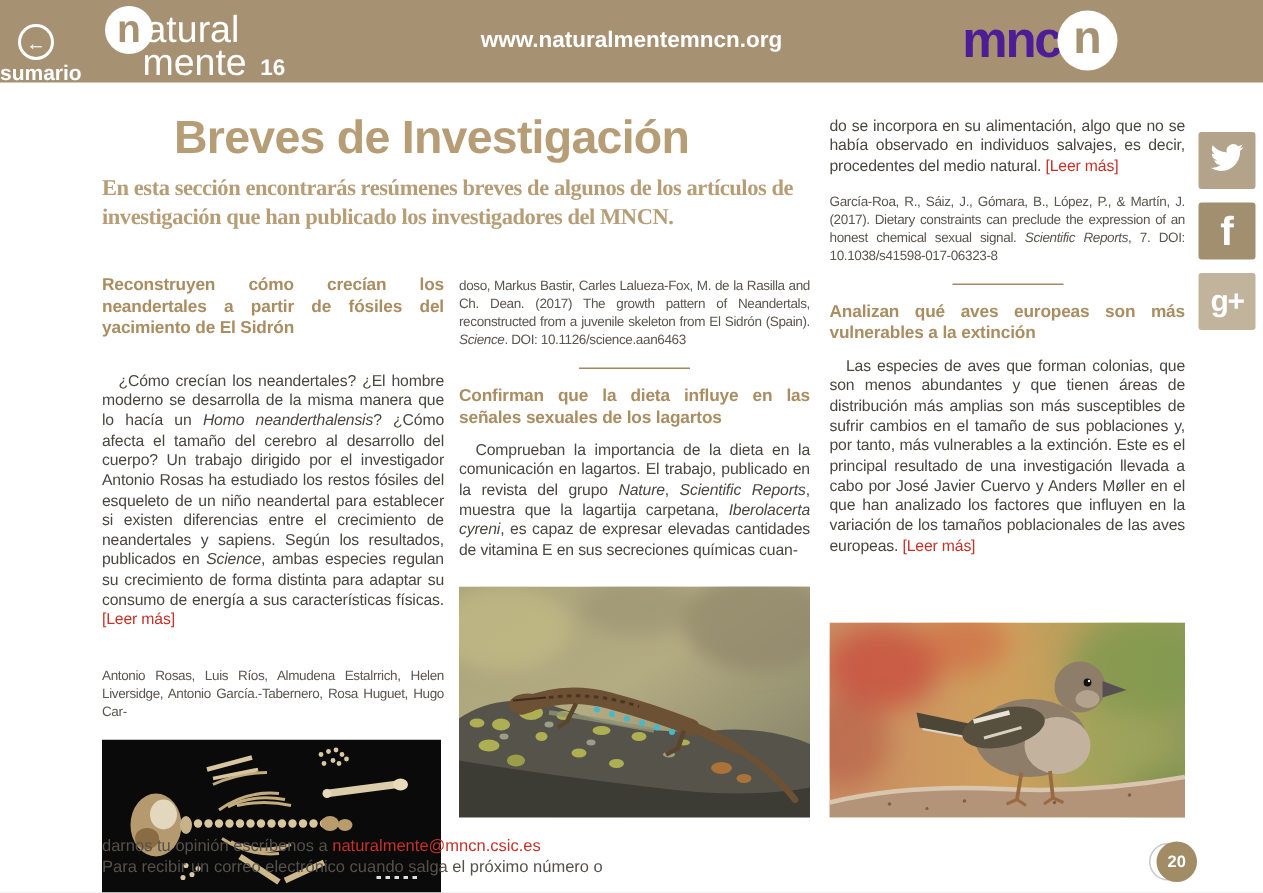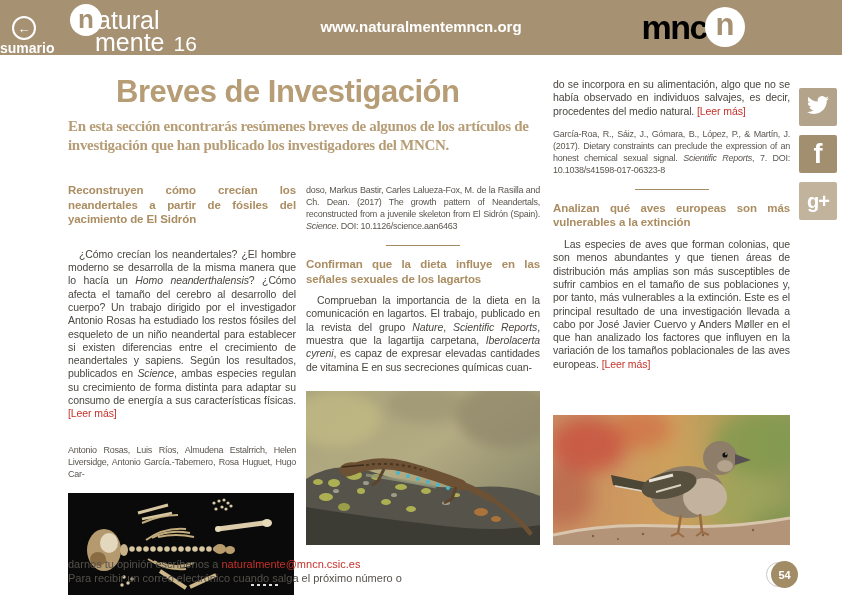--- a/index.html
+++ b/index.html
@@ -13,25 +13,25 @@
             font-size:13px;line-height:1;cursor:pointer;}
   .back-label{position:absolute;left:0;top:40px;width:48px;text-align:center;color:#fff;
               font-size:14px;font-weight:bold;}
   .logo{position:absolute;left:70px;top:4px;color:#fff;line-height:1;}
   .logo-line1{display:flex;align-items:center;height:32px;}
   .logo-circle{width:32px;height:32px;border-radius:50%;background:#fff;color:#a69272;
                display:flex;align-items:center;justify-content:center;font-size:26px;
                font-weight:bold;box-sizing:border-box;padding-bottom:3px;}
   .logo-rest{font-size:25px;margin-left:-5px;}
   .logo-line2{margin-top:-6px;margin-left:25px;font-size:25px;display:flex;align-items:baseline;gap:9px;text-align:right;}
-  .logo-issue{font-weight:normal;font-size:21px;}
+  .logo-issue{font-weight:bold;font-size:15px;}
   .header-url{position:absolute;left:0;right:0;top:18px;text-align:center;color:#fff;
               font-weight:bold;font-size:15px;}
   .brand{position:absolute;right:97px;top:7px;display:flex;align-items:center;}
-  .brand-text{font-size:34px;font-weight:bold;color:#000000;letter-spacing:-1.5px;}
+  .brand-text{font-size:34px;font-weight:bold;color:#4c1d95;letter-spacing:-1.5px;}
   .brand-circle{width:40px;height:40px;background:#fff;border-radius:50%;color:#a69272;
                 font-size:31px;font-weight:bold;display:flex;align-items:center;justify-content:center;
                 margin-left:-2px;box-sizing:border-box;padding-bottom:4px;}
 
   
   .page-title{position:absolute;left:68px;top:74px;font-size:31px;font-weight:bold;
               color:#b69d76;letter-spacing:-0.5px;margin-left:48px;}
   .page-subtitle{position:absolute;left:68px;top:117px;width:505px;
                  font-family:"Liberation Serif", serif;font-weight:bold;font-size:15px;
                  line-height:19px;color:#b69d76;letter-spacing:-0.3px;}
@@ -335,17 +335,17 @@
   <div class="footer">
     <span class="footer-line">
       <span>darnos tu opinión escríbenos a </span><span class="email-link">naturalmente@mncn.csic.es</span>
     </span>
     <span class="footer-line">Para recibir un correo electrónico cuando salga el próximo número o</span>
   </div>
 
   <div class="page-badge">
     <span class="badge-crescent"></span>
     <span class="badge-circle">
-        <span>54</span>
+        <span>20</span>
       </span>
   </div>
 
 </div>
 
 </body></html>

